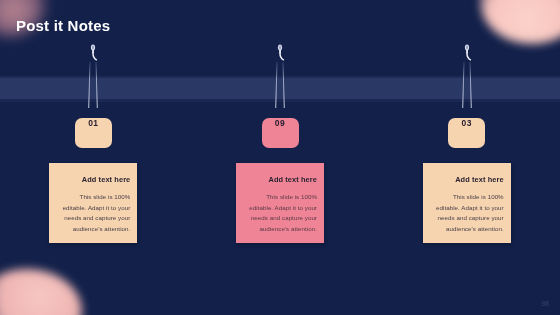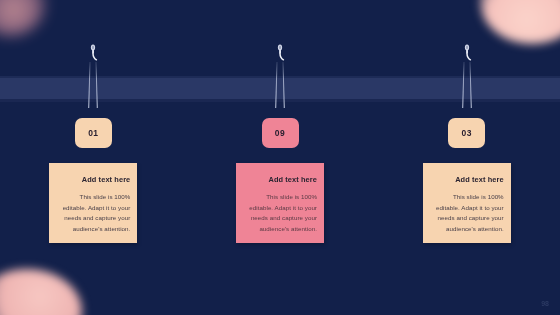--- a/index.html
+++ b/index.html
@@ -109,21 +109,20 @@
     width:12px; height:18px;
   }
 
   
   .badge{
     position:absolute;
     top:118px;
     width:37px; height:30px;
     border-radius:7px;
     display:flex;
-    align-items:center;
     justify-content:center;
     font-size:8.5px;
     font-weight:bold;
     letter-spacing:.4px;
     color:#2a2030;
   }
 
   
   .note{
     position:absolute;
@@ -169,20 +168,21 @@
 <div class="slide">
 
   <div class="blob blob-tl"></div>
   <div class="blob blob-tr"></div>
   <div class="blob blob-bl"></div>
 
   <div class="band-edge-top"></div>
   <div class="band"></div>
   <div class="band-edge-bot"></div>
 
+  <div class="title">Post it Notes</div>
 
   <div class="columns">
 
     <div class="col">
       <div class="strings">
         <div class="string string-l"></div>
         <div class="string string-r"></div>
       </div>
       <div class="hook">
         <svg viewBox="0 0 12 18" width="12" height="18">

